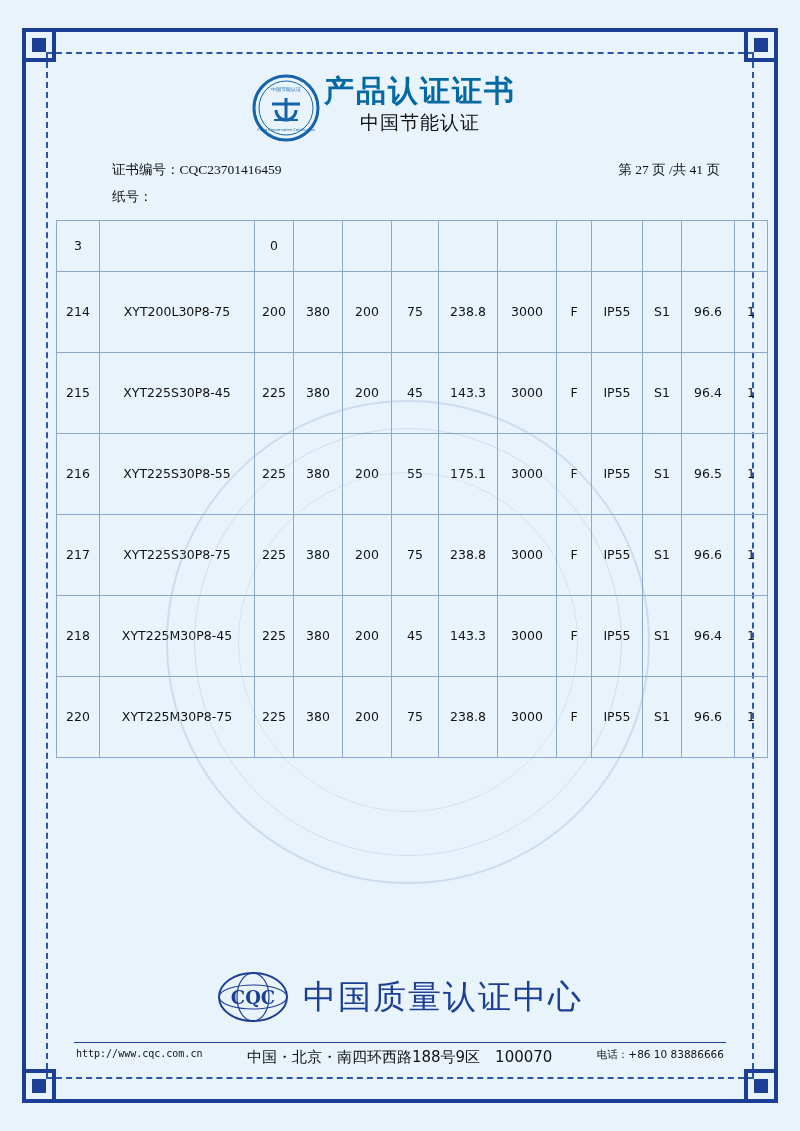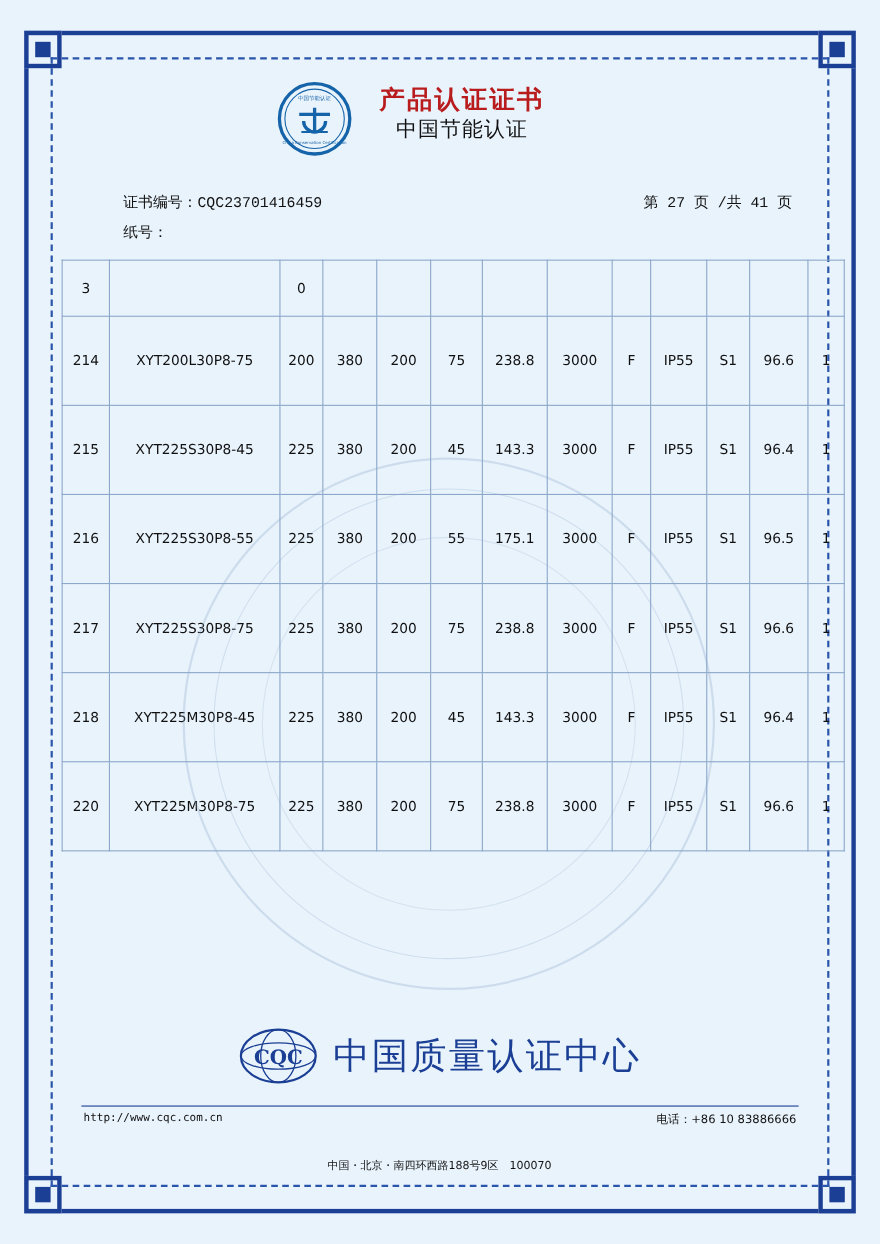--- a/index.html
+++ b/index.html
@@ -89,39 +89,39 @@
     top: 12px;
     width: 68px;
     height: 68px;
   }
   .title-block {
     text-align: center;
     margin-left: 40px;
   }
   .title-main {
     font-family: "DejaVu Sans", sans-serif;
-    font-size: 23px;
+    font-size: 30px;
     font-weight: bold;
-    color: #b91c1c;
+    color: #0369a1;
     letter-spacing: 2px;
     line-height: 1.15;
   }
   .title-sub {
     font-family: "DejaVu Sans", sans-serif;
     font-size: 19px;
     color: #111;
     letter-spacing: 1px;
     line-height: 1.5;
   }
 
   .meta {
-    margin-top: 24px;
+    margin-top: 8px;
     font-size: 13.5px;
     color: #111;
-    font-family: Liberation Mono, monospace;
+    font-family: Liberation Serif, serif;
   }
   .meta-row {
     display: flex;
     justify-content: space-between;
     align-items: baseline;
     padding: 0 6px 0 56px;
     line-height: 2.0;
   }
   .meta-row .left { white-space: nowrap; }
   .meta-row .right { white-space: nowrap; padding-right: 18px;}
@@ -227,21 +227,21 @@
   .footer-info {
     display: flex;
     justify-content: space-between;
     align-items: flex-start;
     padding: 5px 20px 0 20px;
     font-size: 10.5px;
     color: #111;
     font-family: "DejaVu Sans", sans-serif;
   }
   .footer-info .url { font-family: "DejaVu Sans Mono", monospace; font-size: 10px;}
-  .footer-info .addr { font-size: 10px; margin-top: 42px; }
+  .footer-info .addr { font-size: 15px; }
   .footer-info .tel { font-size: 10.5px; }
 </style>
 </head>
 <body>
 
 <div class="page">
 
   <div class="frame-outer"></div>
   <div class="corner tl">
       <div class="inner"></div>

